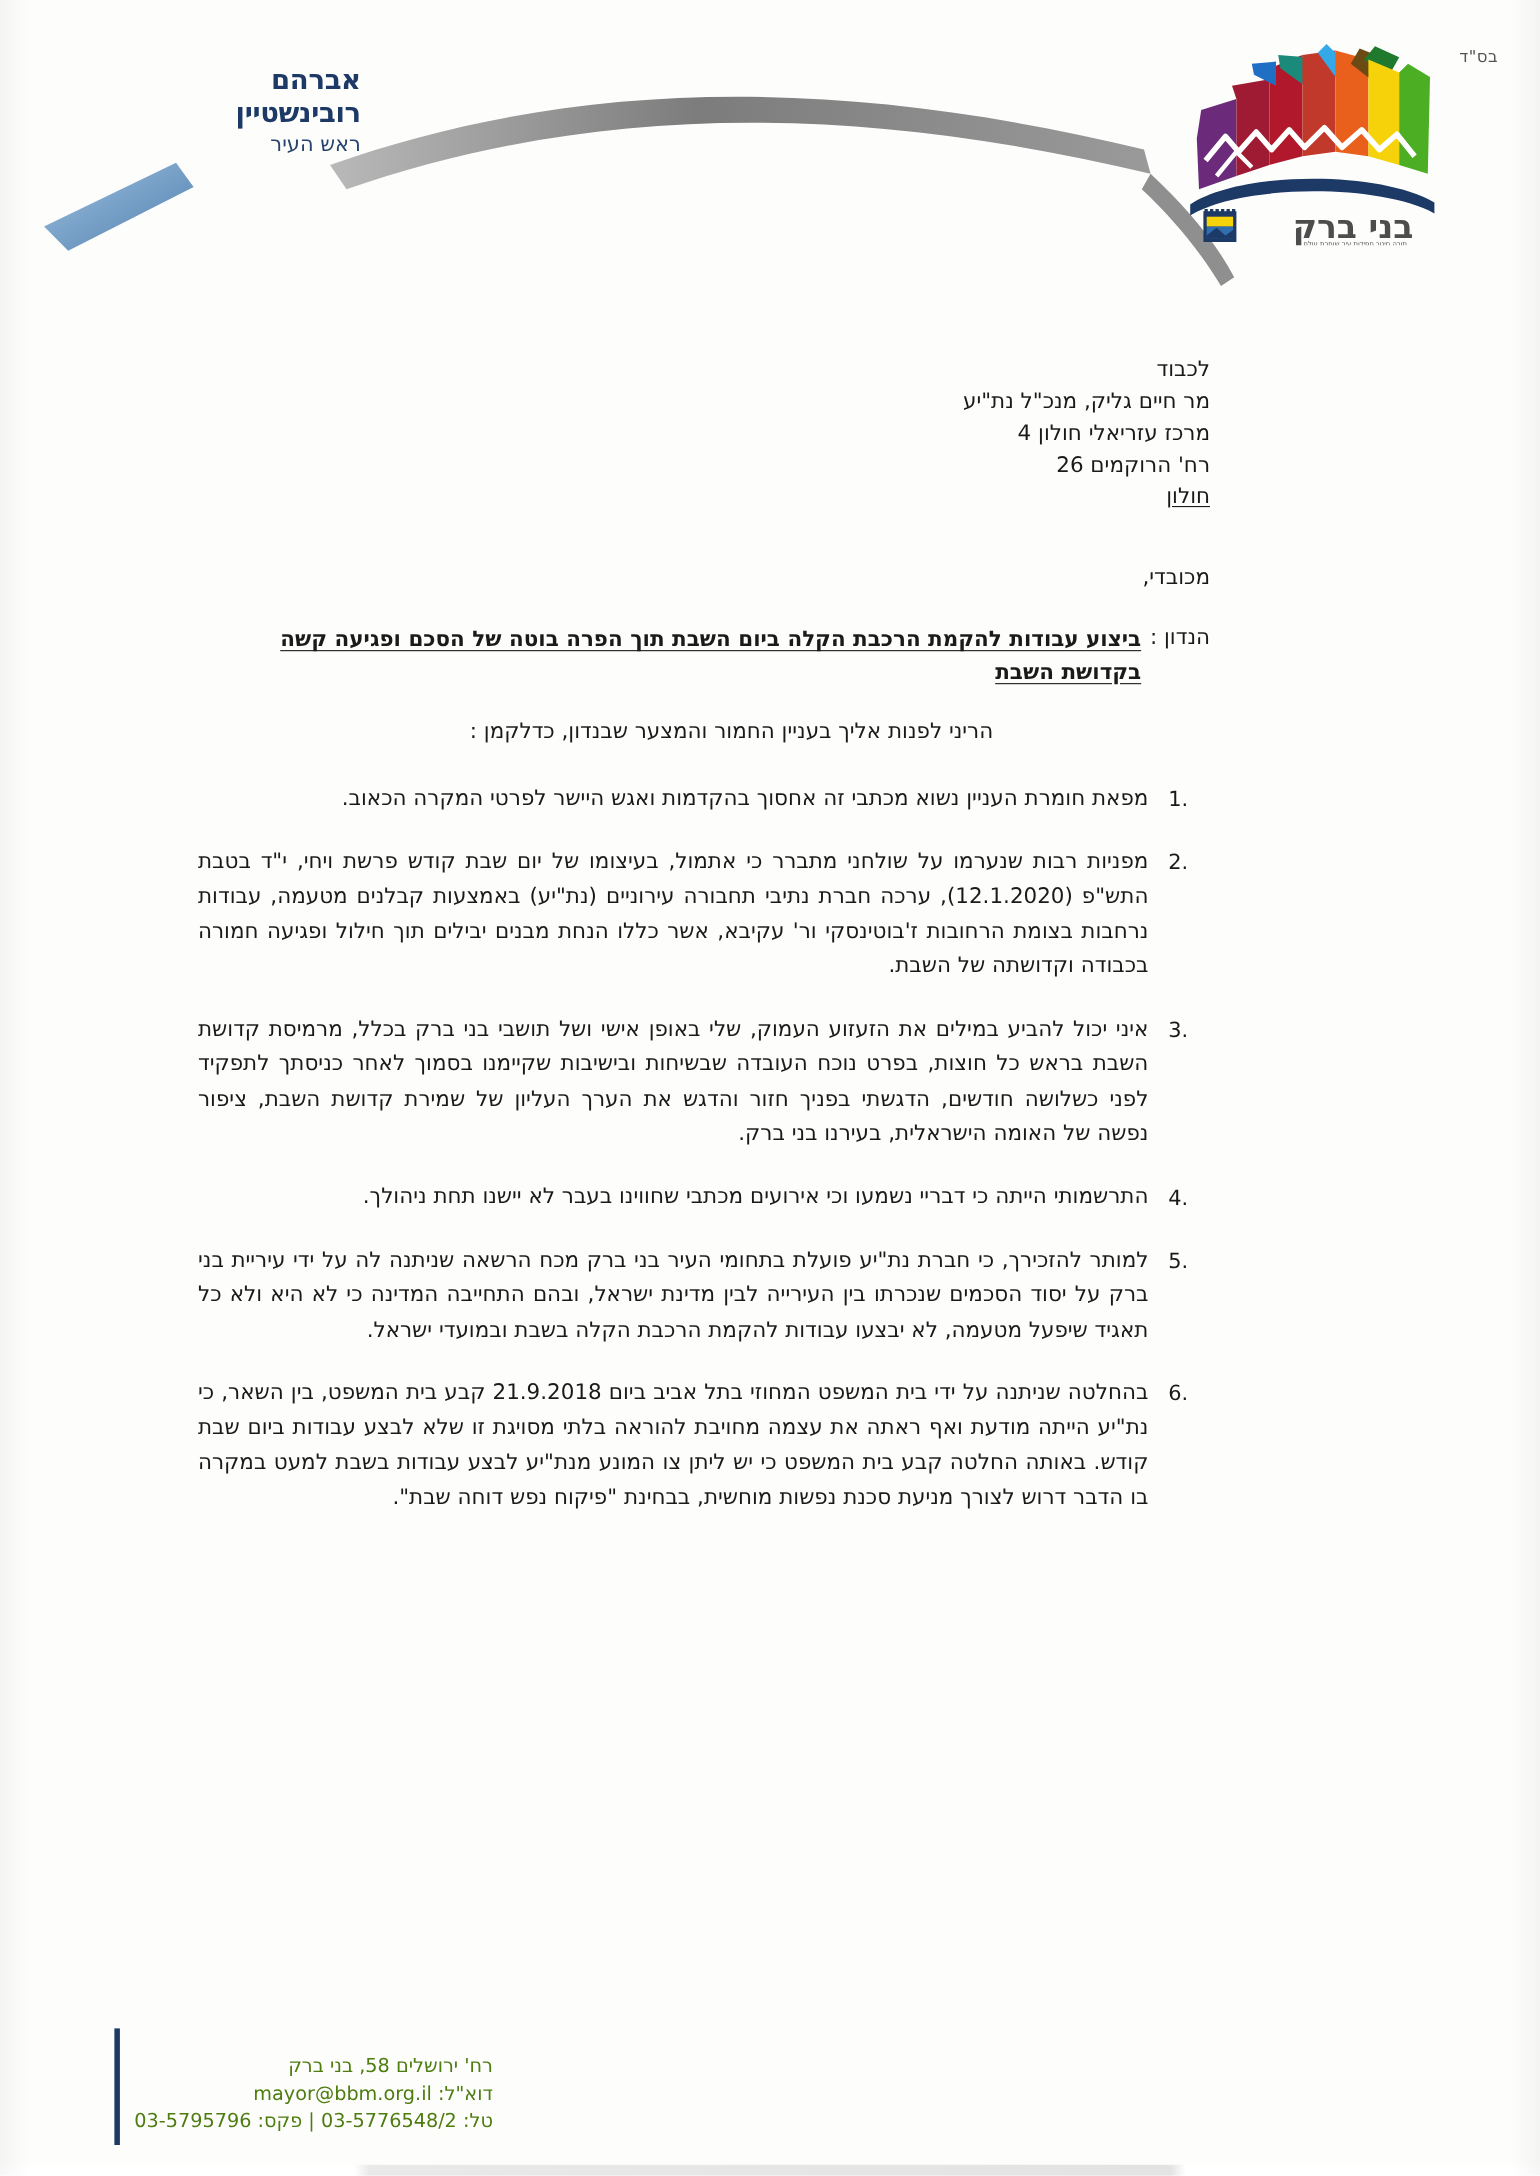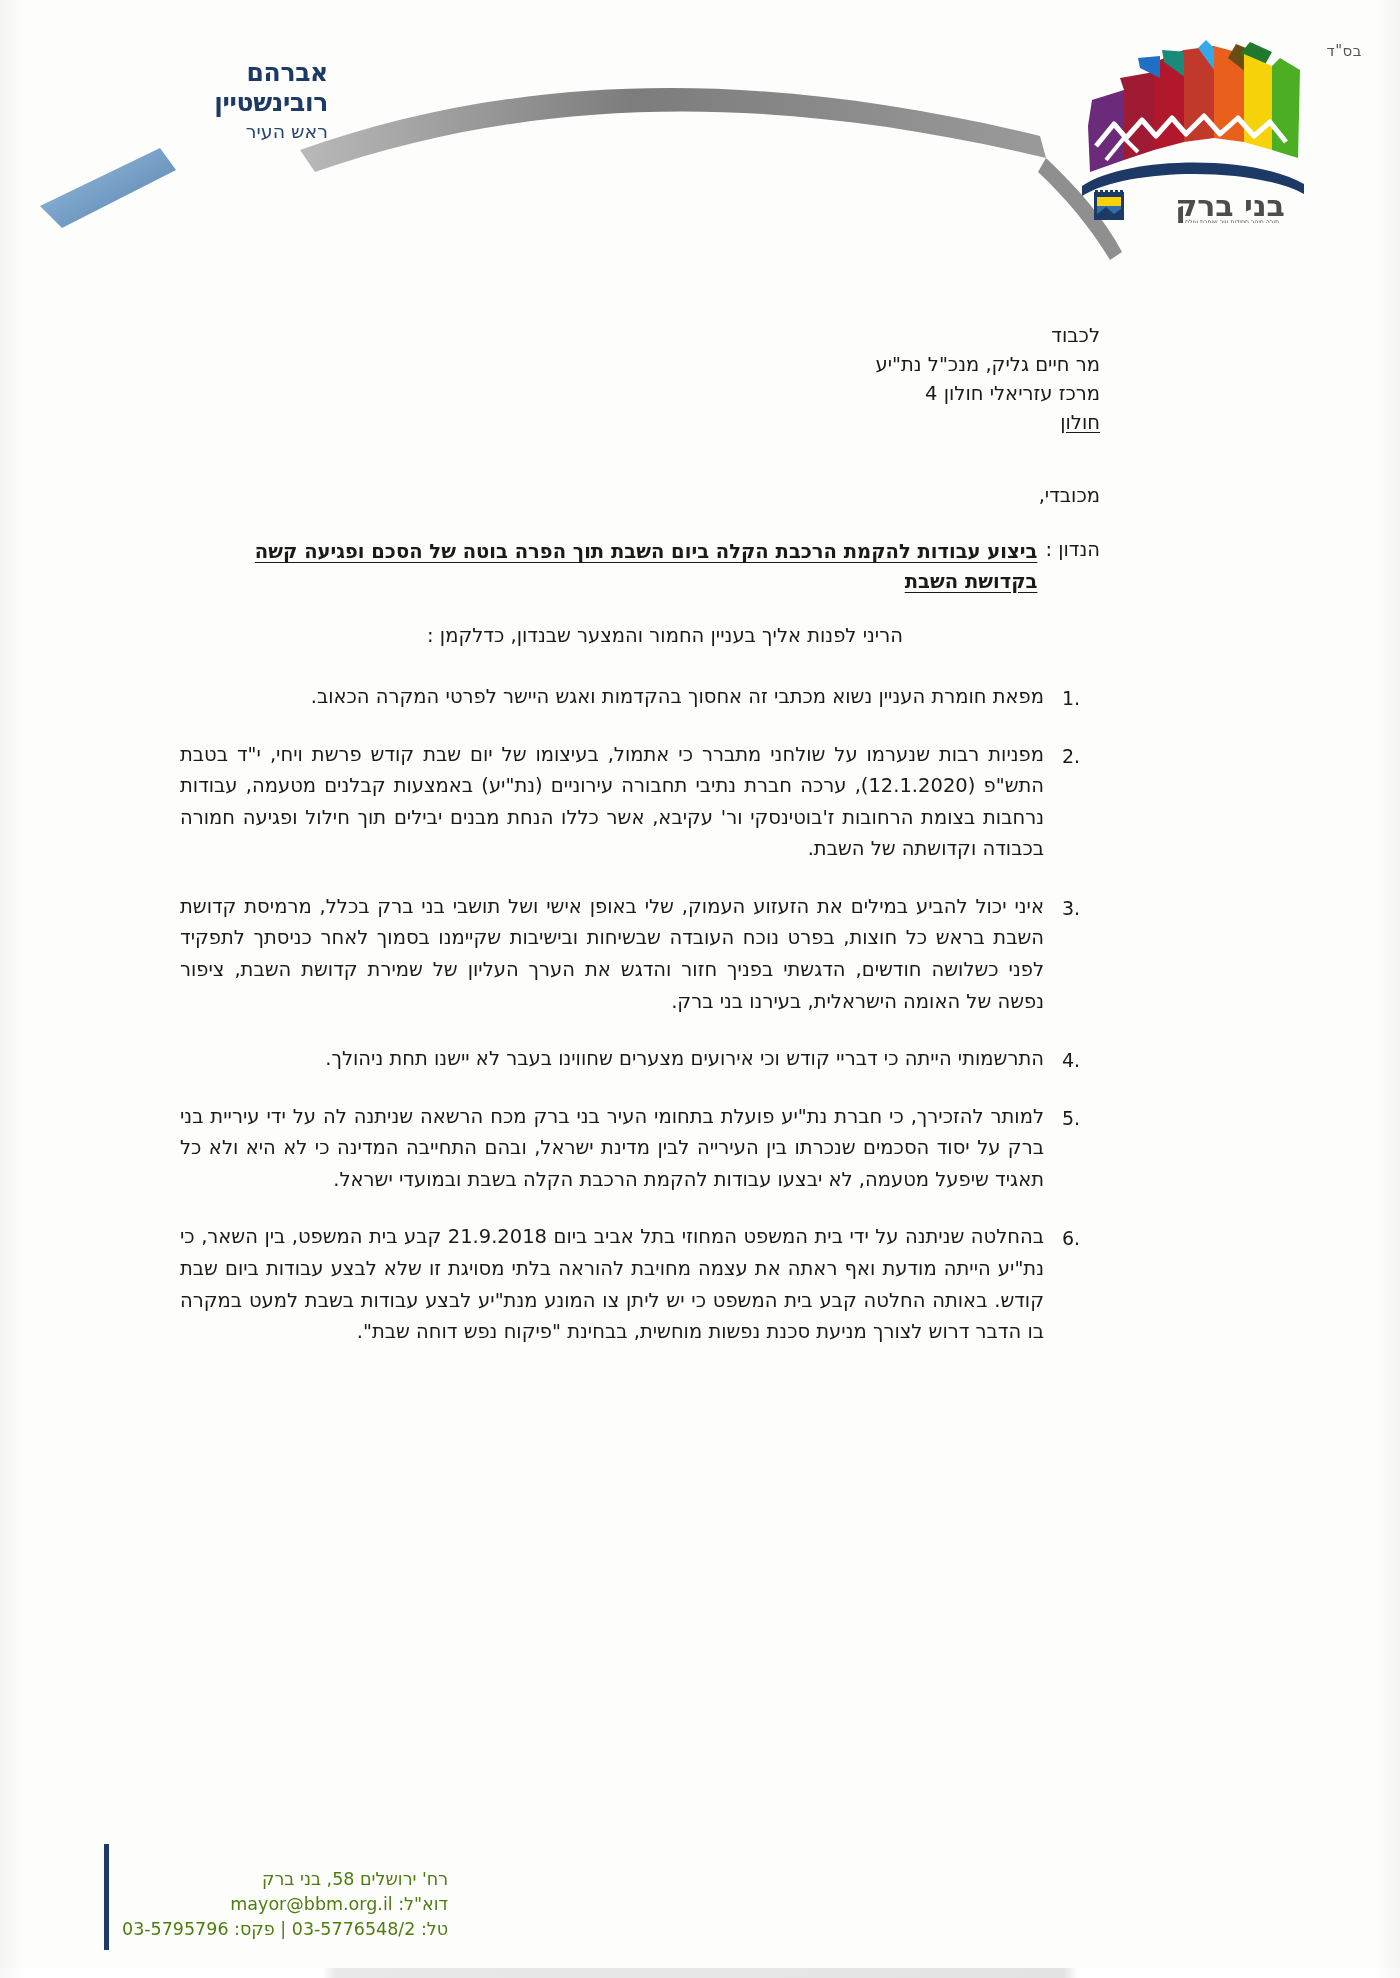--- a/index.html
+++ b/index.html
@@ -296,37 +296,38 @@
       </svg>
     </div>
   </div>
 
   <div class="letter">
 
     <div class="addressee">
       <div>לכבוד</div>
       <div>מר חיים גליק, מנכ"ל נת"יע</div>
       <div>מרכז עזריאלי חולון 4</div>
+      <div>רח' הרוקמים 26</div>
       <div class="city">חולון</div>
     </div>
 
     <div class="salutation">מכובדי,</div>
 
     <div class="subject-row">
       <div class="subject-label">הנדון :</div>
       <div class="subject-text">ביצוע עבודות להקמת הרכבת הקלה ביום השבת תוך הפרה בוטה של הסכם ופגיעה קשה בקדושת השבת</div>
     </div>
 
     <div class="intro">הריני לפנות אליך בעניין החמור והמצער שבנדון, כדלקמן :</div>
 
     <ol class="points">
       <li>מפאת חומרת העניין נשוא מכתבי זה אחסוך בהקדמות ואגש היישר לפרטי המקרה הכאוב.</li>
       <li>מפניות רבות שנערמו על שולחני מתברר כי אתמול, בעיצומו של יום שבת קודש פרשת ויחי, י"ד בטבת התש"פ (12.1.2020), ערכה חברת נתיבי תחבורה עירוניים (נת"יע) באמצעות קבלנים מטעמה, עבודות נרחבות בצומת הרחובות ז'בוטינסקי ור' עקיבא, אשר כללו הנחת מבנים יבילים תוך חילול ופגיעה חמורה בכבודה וקדושתה של השבת.</li>
       <li>איני יכול להביע במילים את הזעזוע העמוק, שלי באופן אישי ושל תושבי בני ברק בכלל, מרמיסת קדושת השבת בראש כל חוצות, בפרט נוכח העובדה שבשיחות ובישיבות שקיימנו בסמוך לאחר כניסתך לתפקיד לפני כשלושה חודשים, הדגשתי בפניך חזור והדגש את הערך העליון של שמירת קדושת השבת, ציפור נפשה של האומה הישראלית, בעירנו בני ברק.</li>
-      <li>התרשמותי הייתה כי דבריי קודש וכי אירועים מצערים שחווינו בעבר לא יישנו תחת ניהולך.</li>
+      <li>התרשמותי הייתה כי דבריי נשמעו וכי אירועים מכתבי שחווינו בעבר לא יישנו תחת ניהולך.</li>
       <li>למותר להזכירך, כי חברת נת"יע פועלת בתחומי העיר בני ברק מכח הרשאה שניתנה לה על ידי עיריית בני ברק על יסוד הסכמים שנכרתו בין העירייה לבין מדינת ישראל, ובהם התחייבה המדינה כי לא היא ולא כל תאגיד שיפעל מטעמה, לא יבצעו עבודות להקמת הרכבת הקלה בשבת ובמועדי ישראל.</li>
       <li>בהחלטה שניתנה על ידי בית המשפט המחוזי בתל אביב ביום 21.9.2018 קבע בית המשפט, בין השאר, כי נת"יע הייתה מודעת ואף ראתה את עצמה מחויבת להוראה בלתי מסויגת זו שלא לבצע עבודות ביום שבת קודש. באותה החלטה קבע בית המשפט כי יש ליתן צו המונע מנת"יע לבצע עבודות בשבת למעט במקרה בו הדבר דרוש לצורך מניעת סכנת נפשות מוחשית, בבחינת "פיקוח נפש דוחה שבת".</li>
     </ol>
   </div>
 
   <div class="footer">
     <div class="footer-bar"></div>
     <div class="footer-text">
       <div>רח' ירושלים 58, בני ברק</div>
       <div>

